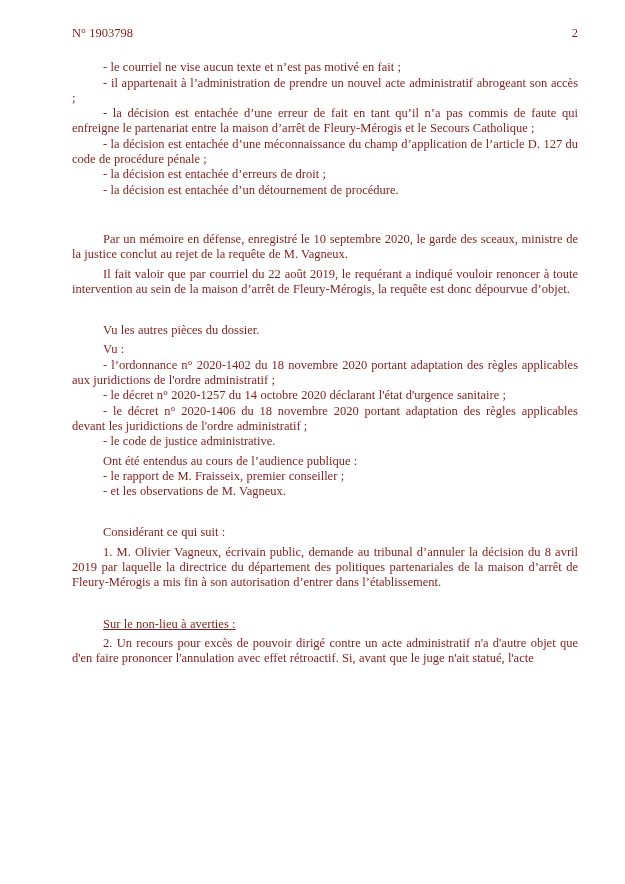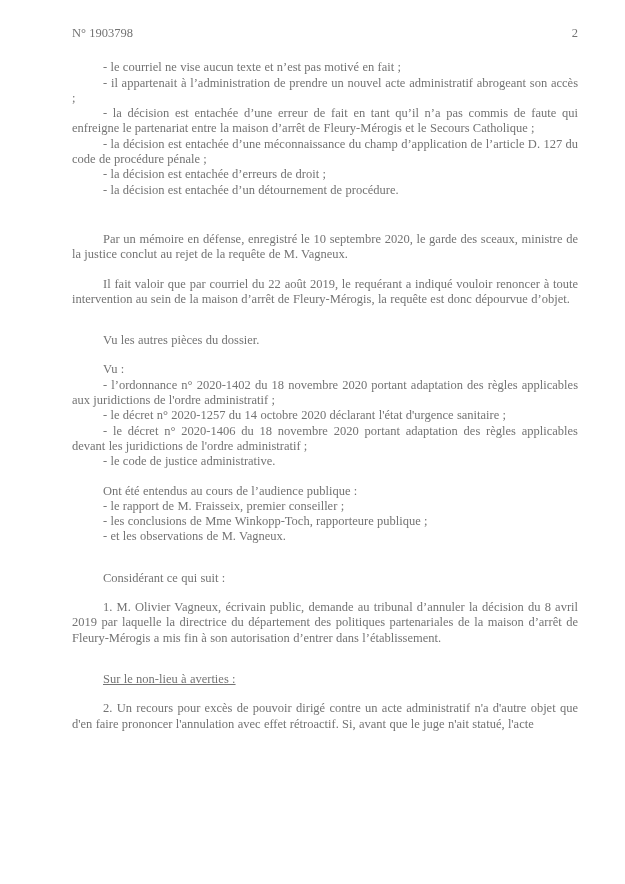--- a/index.html
+++ b/index.html
@@ -8,21 +8,21 @@
     background: #ffffff;
   }
   .page {
     position: relative;
     width: 625px;
     height: 884px;
     background: #ffffff;
     font-family: "Liberation Serif", "DejaVu Serif", serif;
     font-size: 12.5px;
     line-height: 15.3px;
-    color: #737373;
+    color: #7f1d1d;
     overflow: hidden;
   }
   .content {
     position: absolute;
     left: 72px;
     top: 26px;
     width: 506px;
   }
   .doc-header {
     display: flex;
@@ -31,21 +31,21 @@
   }
   .doc-header .case-number { text-align: left; }
   .doc-header .page-number { text-align: right; }
   p {
     margin: 0;
     padding: 0;
     text-align: justify;
     text-indent: 31px;
     word-spacing: 0.2px;
   }
-  .gap-s  { margin-top: 14px; }
+  .gap-s  { margin-top: 4px; }
   .gap-m  { margin-top: 34px; }
   .gap-l  { margin-top: 26px; }
   .underlined { text-decoration: underline; }
 </style>
 </head>
 <body>
 
 <div class="page">
   <div class="content">
 
@@ -68,21 +68,20 @@
 
     <p class="gap-s">Vu :</p>
     <p>- l’ordonnance n° 2020-1402 du 18 novembre 2020 portant adaptation des règles applicables aux juridictions de l'ordre administratif ;</p>
     <p>- le décret n° 2020-1257 du 14 octobre 2020 déclarant l'état d'urgence sanitaire ;</p>
     <p>- le décret n° 2020-1406 du 18 novembre 2020 portant adaptation des règles applicables devant les juridictions de l'ordre administratif ;</p>
     <p>- le code de justice administrative.</p>
 
 
     <p class="gap-s">Ont été entendus au cours de l’audience publique :</p>
     <p>- le rapport de M. Fraisseix, premier conseiller ;</p>
-    <p>- les conclusions de Mme Winkopp-Toch, rapporteure publique ;</p>
     <p>- et les observations de M. Vagneux.</p>
 
     <p class="gap-l">Considérant ce qui suit :</p>
     <p class="gap-s">1. M. Olivier Vagneux, écrivain public, demande au tribunal d’annuler la décision du 8 avril 2019 par laquelle la directrice du département des politiques partenariales de la maison d’arrêt de Fleury-Mérogis a mis fin à son autorisation d’entrer dans l’établissement.</p>
 
     <p class="gap-l underlined">Sur le non-lieu à averties :</p>
     <p class="gap-s">2. Un recours pour excès de pouvoir dirigé contre un acte administratif n'a d'autre objet que d'en faire prononcer l'annulation avec effet rétroactif. Si, avant que le juge n'ait statué, l'acte</p>
 
   </div>
 </div>

